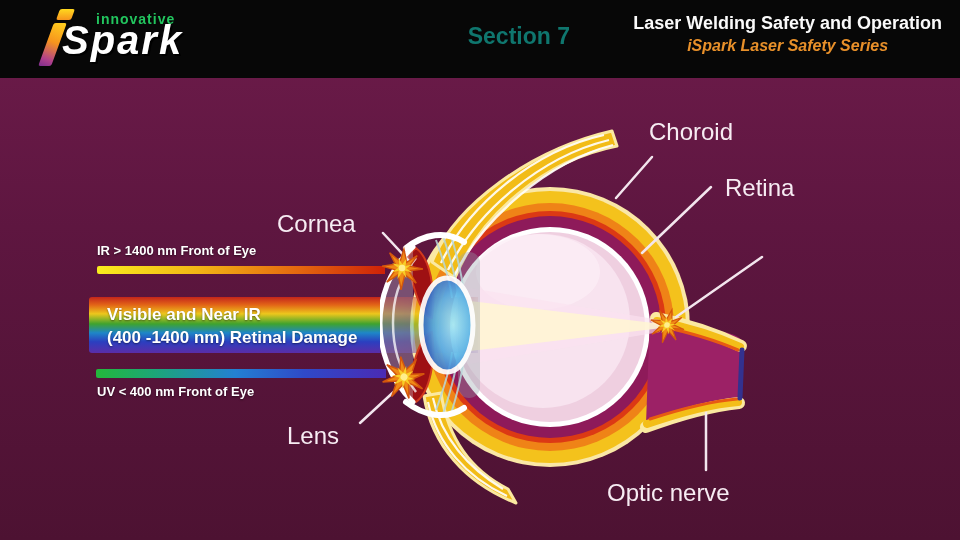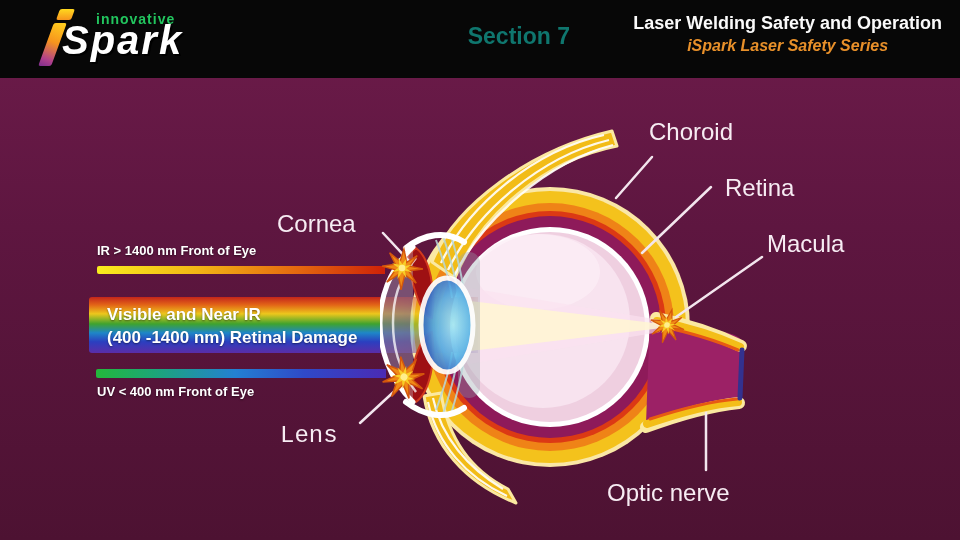--- a/index.html
+++ b/index.html
@@ -39,21 +39,21 @@
           text-shadow:0 1px 2px rgba(0,0,0,.45);white-space:nowrap;}
   .uv-bar{position:absolute;left:96px;top:369px;width:290px;height:9px;border-radius:2px 0 0 2px;
           background:linear-gradient(90deg,#23B83B 0%,#1CA777 20%,#2380D2 48%,#2F49C8 72%,#4A2BB4 100%);}
   .uv-label{left:97px;top:384px;}
   
   .anat{position:absolute;color:#F7ECF3;font-size:24px;white-space:nowrap;}
   .lbl-choroid{left:649px;top:118px;}
   .lbl-retina{left:725px;top:174px;}
   .lbl-macula{left:767px;top:230px;}
   .lbl-cornea{left:277px;top:210px;}
-  .lbl-lens{left:280px;top:422px;font-family:Liberation Mono, monospace;}
+  .lbl-lens{left:287px;top:422px;}
   .lbl-optic{left:607px;top:479px;}
 </style>
 </head>
 <body>
 
 <div class="slide">
 
   <div class="header">
     <div class="logo">
       <div class="logo-i-stem"></div>
@@ -193,19 +193,18 @@
       <line x1="706" y1="470" x2="706" y2="413"></line>
     </g>
     <use href="#star" transform="translate(402,268) scale(0.95)"></use>
     <use href="#star" transform="translate(404,377) rotate(30)"></use>
     <use href="#star" transform="translate(667,325) scale(0.8) rotate(12)"></use>
   </svg>
 
   <div class="labels">
     <div class="anat lbl-choroid">Choroid</div>
     <div class="anat lbl-retina">Retina</div>
-    <div class="anat lbl-macula">Macula</div>
     <div class="anat lbl-cornea">Cornea</div>
     <div class="anat lbl-lens">Lens</div>
     <div class="anat lbl-optic">Optic nerve</div>
   </div>
 
 </div>
 
 </body></html>

